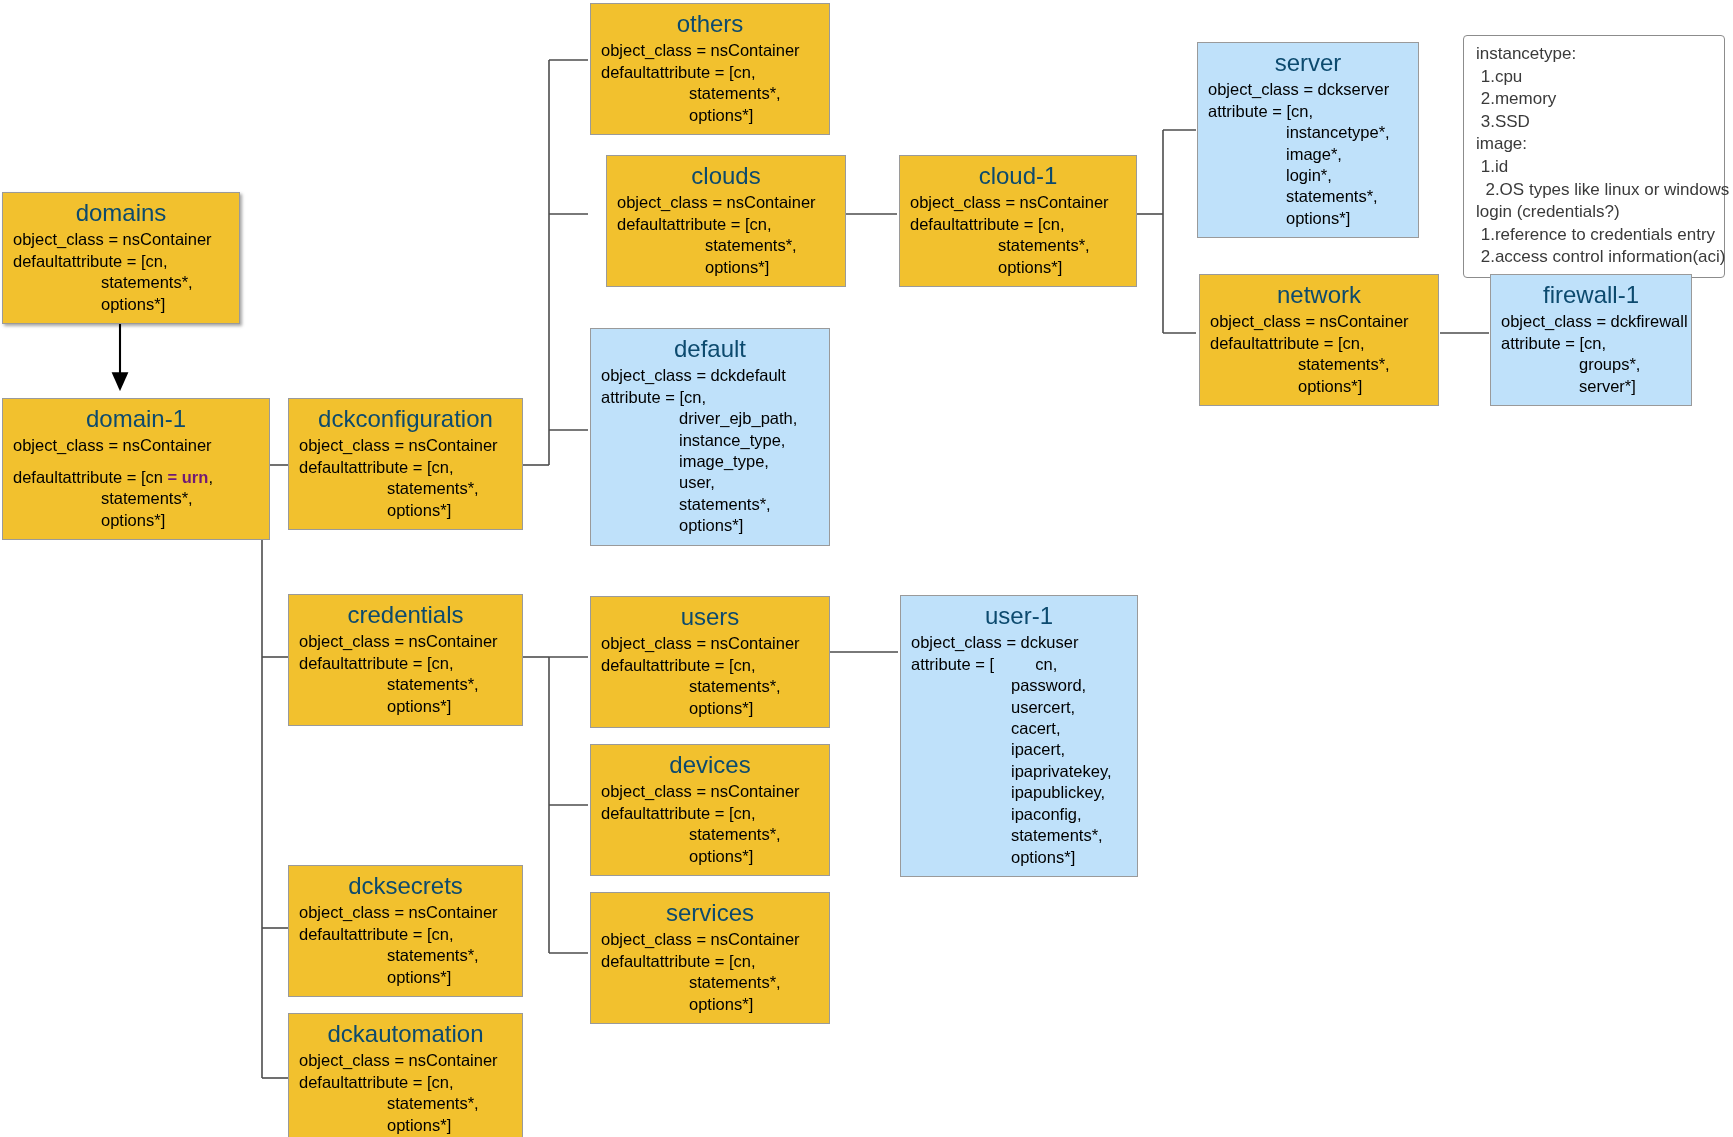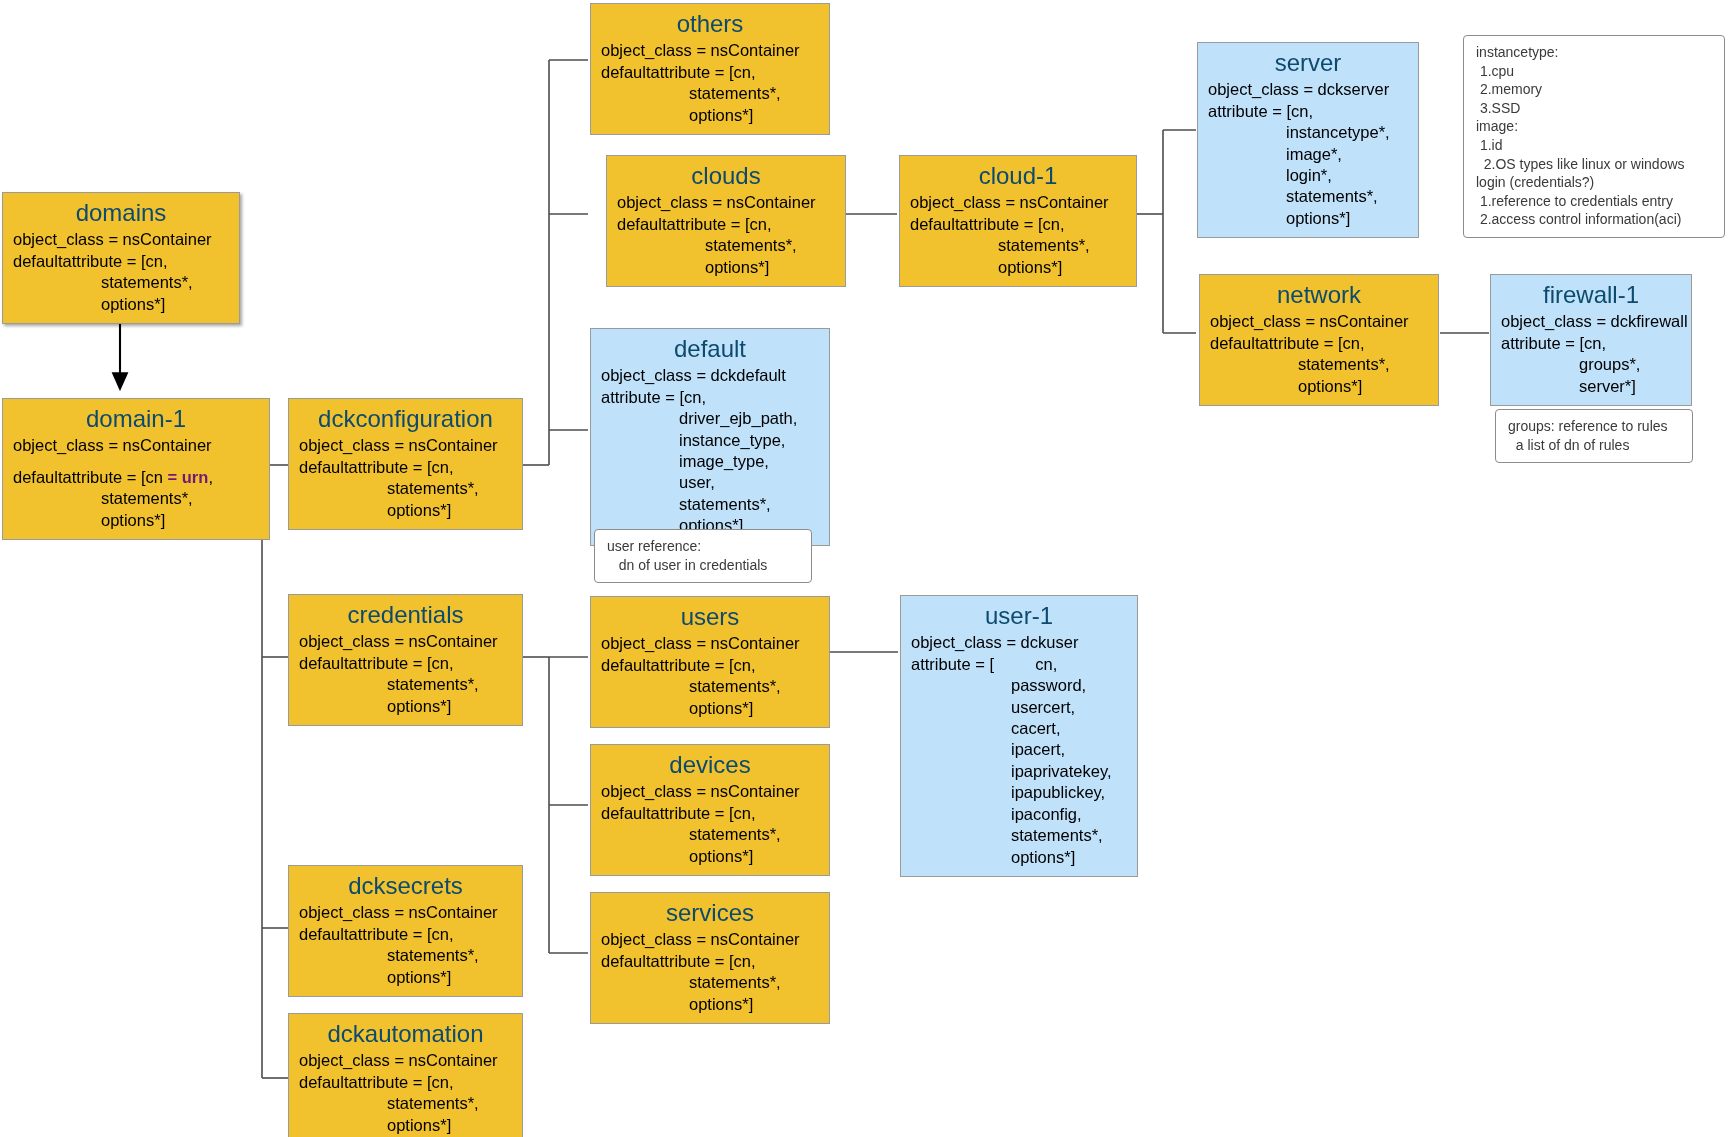--- a/index.html
+++ b/index.html
@@ -50,21 +50,21 @@
   .node .line.indent-3 { padding-left: 100px; }
   .node .line.gap { margin-top: 10px; }
   .urn { color: #701a75; font-weight: bold; }
 
   .note {
     position: absolute;
     border: 1px solid #8c8c8c;
     border-radius: 4px;
     background: #ffffff;
     color: #3a3a3a;
-    font-size: 14px;
+    font-size: 17px;
     line-height: 1.33;
     padding: 7px 12px 8px 12px;
   }
   .note .nline { white-space: pre; }
 </style>
 </head>
 <body>
 
 <div id="canvas">
 
@@ -177,24 +177,20 @@
     <div class="line">object_class = dckdefault</div>
     <div class="line">attribute = [cn,</div>
     <div class="line indent-1">driver_ejb_path,</div>
     <div class="line indent-1">instance_type,</div>
     <div class="line indent-1">image_type,</div>
     <div class="line indent-1">user,</div>
     <div class="line indent-1">statements*,</div>
     <div class="line indent-1">options*]</div>
   </div>
 
-  <div class="note" style="left:594px; top:529px; width:218px;">
-    <div class="nline">user reference:</div>
-    <div class="nline">   dn of user in credentials</div>
-  </div>
 
   <div class="node orange" style="left:590px; top:596px; width:240px;">
     <div class="title">users</div>
     <div class="line">object_class = nsContainer</div>
     <div class="line">defaultattribute = [cn,</div>
     <div class="line indent-2">statements*,</div>
     <div class="line indent-2">options*]</div>
   </div>
 
   <div class="node orange" style="left:590px; top:744px; width:240px;">
@@ -269,18 +265,14 @@
   </div>
 
   <div class="node blue" style="left:1490px; top:274px; width:202px;">
     <div class="title">firewall-1</div>
     <div class="line">object_class = dckfirewall</div>
     <div class="line">attribute = [cn,</div>
     <div class="line indent-1">groups*,</div>
     <div class="line indent-1">server*]</div>
   </div>
 
-  <div class="note" style="left:1495px; top:409px; width:198px;">
-    <div class="nline">groups: reference to rules</div>
-    <div class="nline">  a list of dn of rules</div>
-  </div>
 
 </div>
 
 </body></html>

